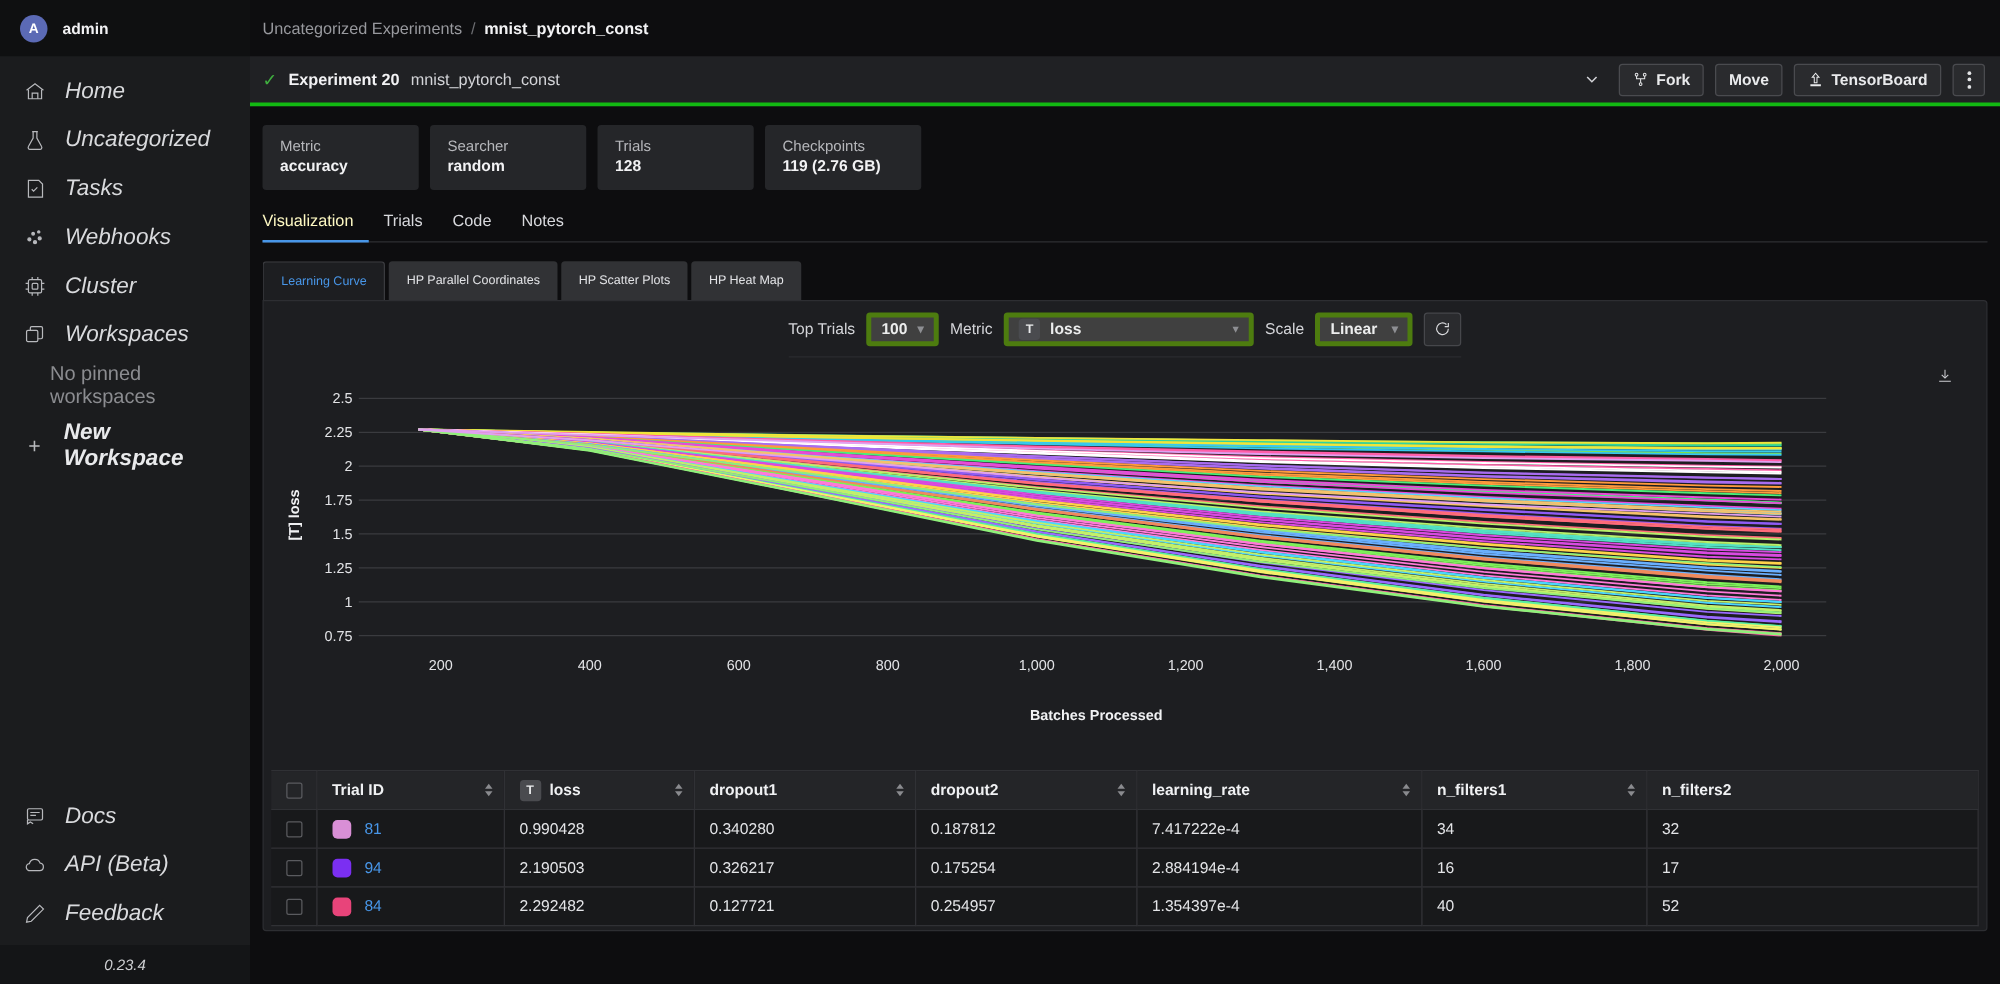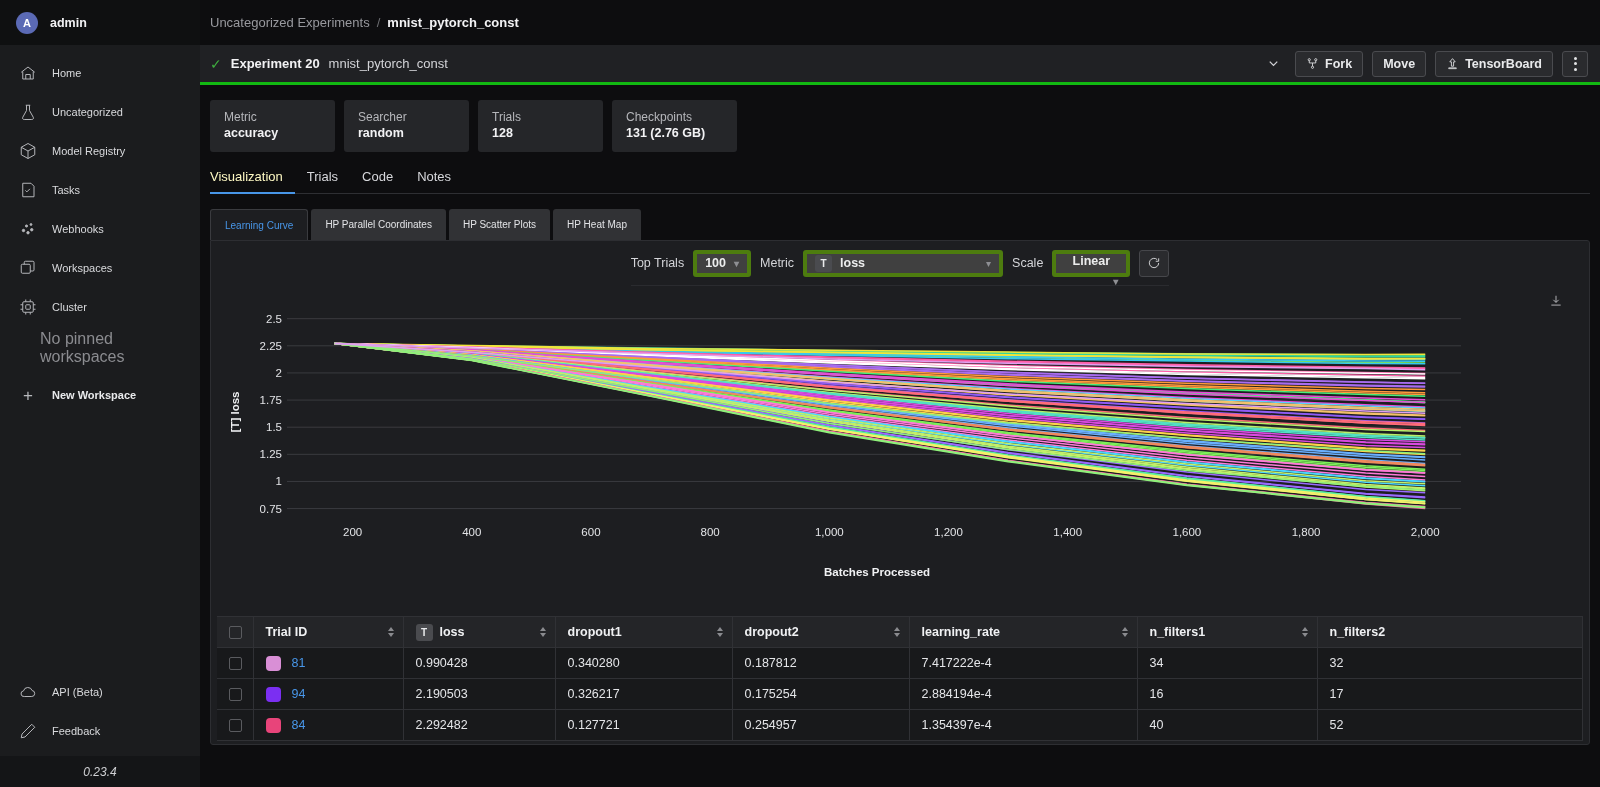--- a/index.html
+++ b/index.html
@@ -33,21 +33,21 @@
   }
   .user-name { font-size: 12.5px; font-weight: bold; color: #f2f2f4; }
 
   .nav { padding-top: 8px; display: flex; flex-direction: column; }
   .nav-item {
     height: 39px; display: flex; align-items: center;
     padding: 0 18px; gap: 14px; cursor: pointer;
   }
   .nav-ico { width: 20px; height: 20px; flex: 0 0 20px; display: flex; align-items: center; justify-content: center; }
   .nav-ico svg { width: 18px; height: 18px; stroke: #b8b9bd; fill: none; stroke-width: 1.3; }
-  .nav-label { font-size: 11px; color: #d9dadd; }
+  .nav-label { font-size: 18px; color: #d9dadd; font-style: italic; }
   .sub-note { font-size: 16px; color: #8b8c90; padding: 4px 0 10px 40px; }
   .new-ws { height: 38px; display: flex; align-items: center; padding: 0 18px; gap: 14px; cursor: pointer; }
   .new-ws .plus { width: 20px; text-align: center; color: #b8b9bd; font-size: 17px; line-height: 1; }
   .new-ws .nav-label { font-weight: bold; color: #e9eaec; }
 
   .nav-bottom { position: absolute; bottom: 37px; left: 0; right: 0; }
   .version {
     position: absolute; bottom: 0; left: 0; right: 0;
     height: 31px; background: #141517;
     display: flex; align-items: center; justify-content: center;
@@ -147,21 +147,21 @@
   .tb-label { font-size: 12.5px; color: #d4d5d9; }
   .select {
     height: 27px; background: #404040; border: 4px solid #4d7c0f;
     border-radius: 3px; display: flex; align-items: center;
     padding: 0 8px; gap: 8px; cursor: pointer;
     font-size: 12.5px; color: #eceded; font-weight: bold;
   }
   .select .caret { margin-left: auto; color: #8e8f93; font-size: 10px; }
   .sel-small { min-width: 56px; }
   .sel-metric { width: 200px; font-weight: normal; }
-  .sel-linear { min-width: 78px; flex-direction: column; }
+  .sel-linear { min-width: 78px; }
   .tbadge {
     width: 17px; height: 17px; border-radius: 3px; background: #4a4b4f;
     color: #e9eaec; font-size: 10px; font-weight: bold;
     display: flex; align-items: center; justify-content: center; flex: 0 0 17px;
   }
   .sel-metric .m-text { font-weight: bold; color: #eceded; }
   .refresh {
     width: 30px; height: 27px; background: #2a2b2e; border: 1px solid #46474b;
     border-radius: 3px; display: flex; align-items: center; justify-content: center;
     cursor: pointer;
@@ -236,30 +236,20 @@
             <svg viewBox="0 0 24 24">
               <path d="M9 3h6"></path>
               <path d="M10 3v7L5 19a2 2 0 0 0 2 3h10a2 2 0 0 0 2-3l-5-9V3"></path>
             </svg>
           </span>
         <span class="nav-label">Uncategorized</span>
       </div>
       <div class="nav-item">
         <span class="nav-ico">
             <svg viewBox="0 0 24 24">
-              <path d="M12 2l9 5v10l-9 5-9-5V7z"></path>
-              <path d="M3 7l9 5 9-5"></path>
-              <path d="M12 12v10"></path>
-            </svg>
-          </span>
-        <span class="nav-label">Model Registry</span>
-      </div>
-      <div class="nav-item">
-        <span class="nav-ico">
-            <svg viewBox="0 0 24 24">
               <path d="M5 3h11l4 4v14H5z"></path>
               <path d="M8.5 12.5l2 2 4-4"></path>
             </svg>
           </span>
         <span class="nav-label">Tasks</span>
       </div>
       <div class="nav-item">
         <span class="nav-ico">
             <svg viewBox="0 0 24 24">
               <circle cx="6" cy="14" r="1.6" fill="#b8b9bd"></circle>
@@ -267,44 +257,54 @@
               <circle cx="17" cy="13" r="1.6" fill="#b8b9bd"></circle>
               <circle cx="10" cy="8" r="1.4" fill="#b8b9bd"></circle>
               <circle cx="16" cy="6" r="1.2" fill="#b8b9bd"></circle>
             </svg>
           </span>
         <span class="nav-label">Webhooks</span>
       </div>
       <div class="nav-item">
         <span class="nav-ico">
             <svg viewBox="0 0 24 24">
-              <rect x="3" y="7" width="12" height="12" rx="1.5"></rect>
-              <path d="M7 7V4.5A1.5 1.5 0 0 1 8.5 3h10A1.5 1.5 0 0 1 20 4.5v10A1.5 1.5 0 0 1 18.5 16H15"></path>
-            </svg>
-          </span>
-        <span class="nav-label">Workspaces</span>
-      </div>
-      <div class="nav-item">
-        <span class="nav-ico">
-            <svg viewBox="0 0 24 24">
               <rect x="5" y="5" width="14" height="14" rx="1.5"></rect>
               <rect x="9" y="9" width="6" height="6" rx="1"></rect>
               <path d="M9 2v3M15 2v3M9 19v3M15 19v3M2 9h3M2 15h3M19 9h3M19 15h3"></path>
             </svg>
           </span>
         <span class="nav-label">Cluster</span>
+      </div>
+      <div class="nav-item">
+        <span class="nav-ico">
+            <svg viewBox="0 0 24 24">
+              <rect x="3" y="7" width="12" height="12" rx="1.5"></rect>
+              <path d="M7 7V4.5A1.5 1.5 0 0 1 8.5 3h10A1.5 1.5 0 0 1 20 4.5v10A1.5 1.5 0 0 1 18.5 16H15"></path>
+            </svg>
+          </span>
+        <span class="nav-label">Workspaces</span>
       </div>
       <div class="sub-note">No pinned workspaces</div>
       <div class="new-ws">
         <span class="plus">+</span>
         <span class="nav-label">New Workspace</span>
       </div>
     </nav>
 
     <div class="nav-bottom">
+      <div class="nav-item">
+        <span class="nav-ico">
+            <svg viewBox="0 0 24 24">
+              <rect x="4" y="4" width="16" height="12" rx="1.5"></rect>
+              <path d="M7 8h10M7 11h6"></path>
+              <path d="M4 16v4l3-2 3 2"></path>
+            </svg>
+          </span>
+        <span class="nav-label">Docs</span>
+      </div>
       <div class="nav-item">
         <span class="nav-ico">
             <svg viewBox="0 0 24 24">
               <path d="M7 18h10a4 4 0 0 0 .5-7.96A6 6 0 0 0 6 10.5 3.75 3.75 0 0 0 7 18z"></path>
             </svg>
           </span>
         <span class="nav-label">API (Beta)</span>
       </div>
       <div class="nav-item">
         <span class="nav-ico">
@@ -373,21 +373,21 @@
         <div class="card">
           <div class="card-label">Searcher</div>
           <div class="card-value">random</div>
         </div>
         <div class="card">
           <div class="card-label">Trials</div>
           <div class="card-value">128</div>
         </div>
         <div class="card">
           <div class="card-label">Checkpoints</div>
-          <div class="card-value">131 (2.76 GB)</div>
+          <div class="card-value">119 (2.76 GB)</div>
         </div>
       </div>
 
       <div class="tabs">
         <div class="tab active">Visualization</div>
         <div class="tab">Trials</div>
         <div class="tab">Code</div>
         <div class="tab">Notes</div>
       </div>
 

